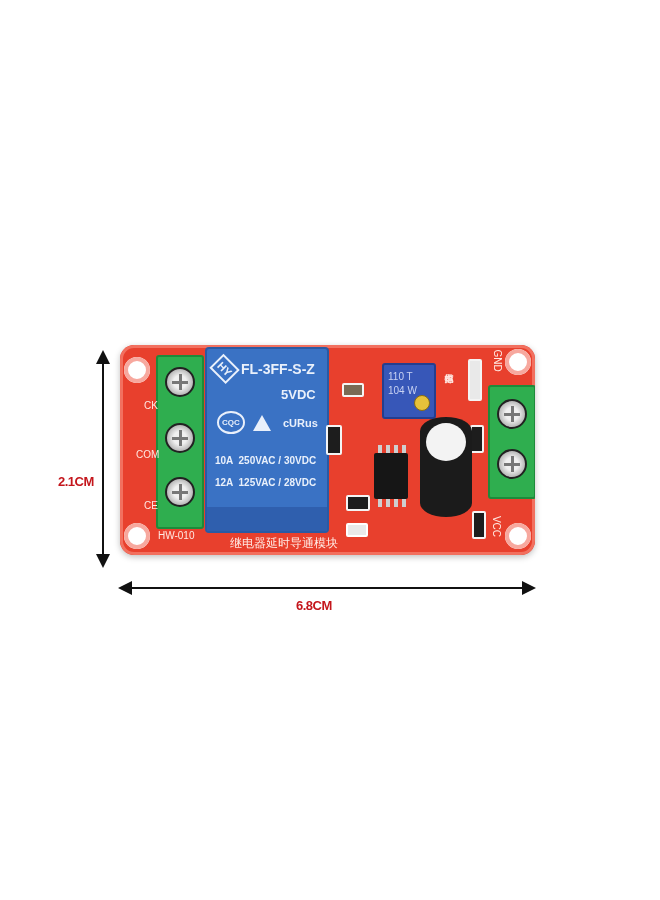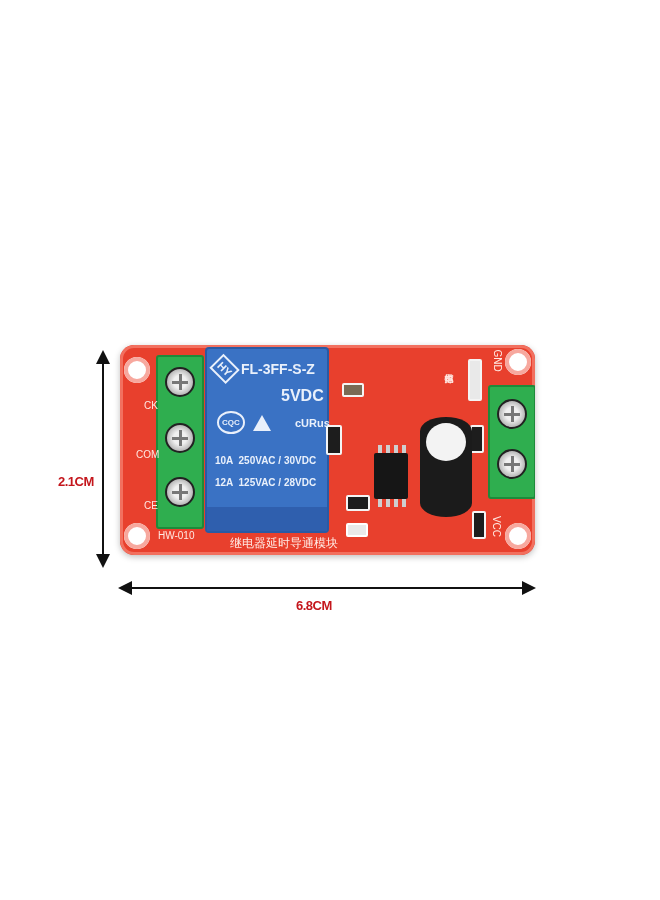--- a/index.html
+++ b/index.html
@@ -53,37 +53,42 @@
     <div class="screw" style="left:7px;top:120px;"></div>
   </div>
   <div class="silk" style="left:24px;top:55px;">CK</div>
   <div class="silk" style="left:16px;top:104px;">COM</div>
   <div class="silk" style="left:24px;top:155px;">CE</div>
   <div class="silk" style="left:38px;top:185px;">HW-010</div>
 
   <div class="abs relay">
     <div class="t" style="left:6px;top:10px;font-size:11px;border:2px solid #e9f0fb;padding:2px;transform:rotate(45deg);">HY</div>
     <div class="t" style="left:34px;top:12px;font-size:14px;">FL-3FF-S-Z</div>
-    <div class="t" style="left:74px;top:38px;font-size:16px;">5VDC</div>
+    <div class="t" style="left:74px;top:38px;font-size:13px;">5VDC</div>
     <div class="t" style="left:10px;top:62px;font-size:8px;border:2px solid #e9f0fb;border-radius:50%;padding:5px 3px;">CQC</div>
     <div class="t" style="left:46px;top:66px;width:0;height:0;border-left:9px solid transparent;border-right:9px solid transparent;border-bottom:16px solid #e9f0fb;"></div>
-    <div class="t" style="left:88px;top:68px;font-size:11px;">cURus</div>
+    <div class="t" style="left:76px;top:68px;font-size:11px;">cURus</div>
     <div class="t" style="left:8px;top:106px;font-size:10px;white-space:pre;">10A  250VAC / 30VDC</div>
     <div class="t" style="left:8px;top:128px;font-size:10px;white-space:pre;">12A  125VAC / 28VDC</div>
     <div class="abs" style="left:0;bottom:0;width:100%;height:24px;background:#2f5fae;"></div>
   </div>
 
   <div class="smd" style="left:222px;top:38px;width:18px;height:10px;background:#7a6a55;"></div>
   <div class="smd" style="left:206px;top:80px;width:12px;height:26px;"></div>
   <div class="smd" style="left:226px;top:150px;width:20px;height:12px;"></div>
   <div class="smd" style="left:226px;top:178px;width:18px;height:10px;background:#e9e9e9;border-color:#fff;"></div>
   <div class="smd" style="left:348px;top:14px;width:10px;height:38px;background:#e9e9e9;"></div>
   <div class="smd" style="left:350px;top:80px;width:10px;height:24px;"></div>
   <div class="smd" style="left:352px;top:166px;width:10px;height:24px;"></div>
 
+  <div class="abs pot">
+    <div class="silk" style="left:4px;top:6px;color:#c9d3f3;">110 T</div>
+    <div class="silk" style="left:4px;top:20px;color:#c9d3f3;">104 W</div>
+    <div class="knob"></div>
+  </div>
 
   <div class="abs ic">
     <div class="pin" style="left:4px;top:-8px;"></div>
       <div class="pin" style="left:12px;top:-8px;"></div>
       <div class="pin" style="left:20px;top:-8px;"></div>
       <div class="pin" style="left:28px;top:-8px;"></div>
     <div class="pin" style="left:4px;bottom:-8px;"></div>
       <div class="pin" style="left:12px;bottom:-8px;"></div>
       <div class="pin" style="left:20px;bottom:-8px;"></div>
       <div class="pin" style="left:28px;bottom:-8px;"></div>

